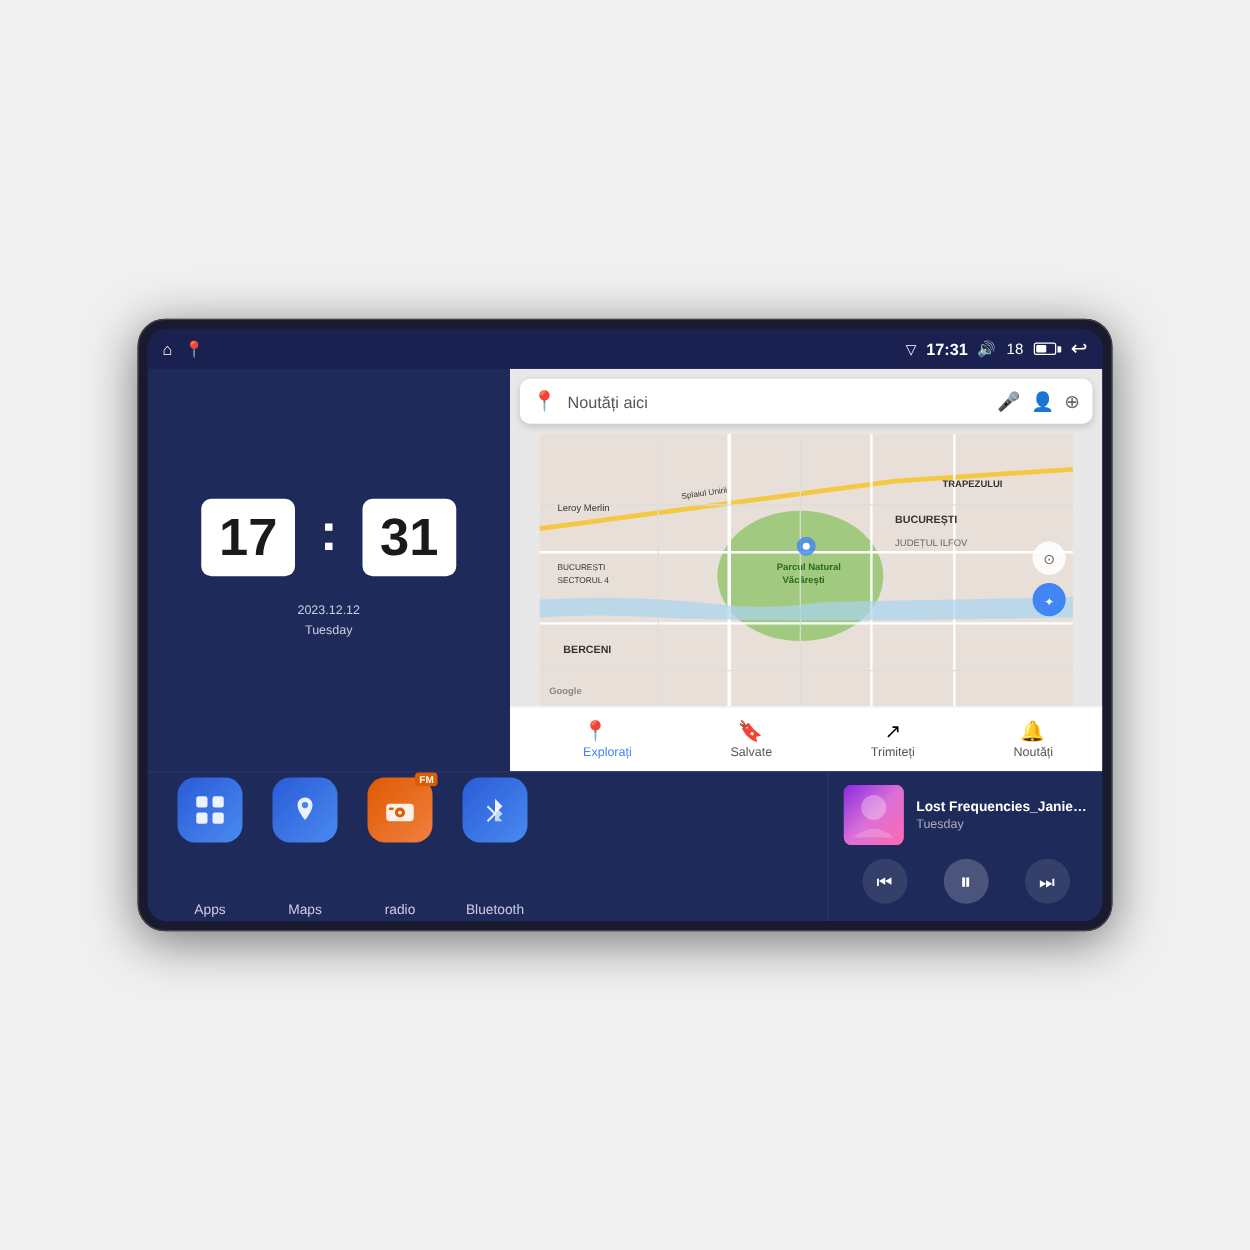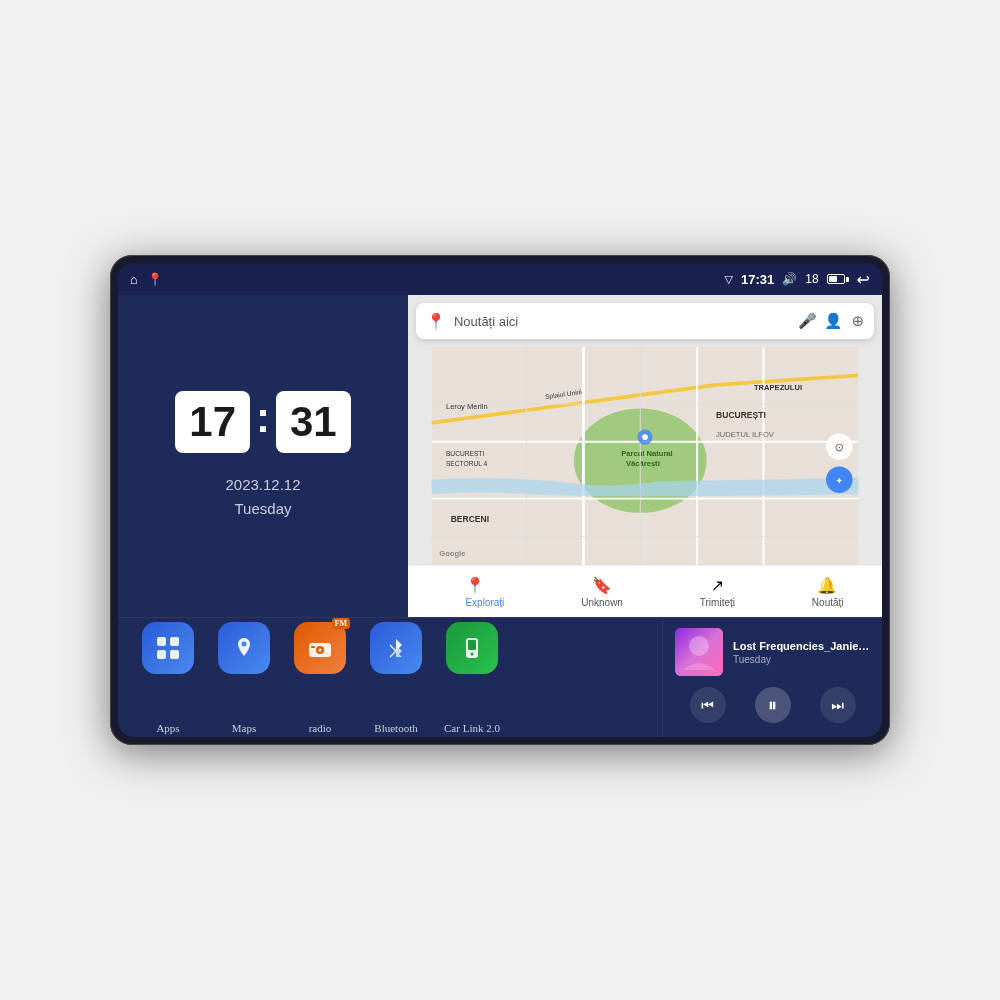--- a/index.html
+++ b/index.html
@@ -83,21 +83,21 @@
       flex-direction: column;
       align-items: center;
       justify-content: center;
       padding: 20px;
       flex-shrink: 0;
     }
 
     .clock-display {
       display: flex;
       align-items: center;
-      gap: 6px;
+      gap: 20px;
       margin-bottom: 20px;
     }
 
     .clock-digit-block {
       background: #fff;
       border-radius: 8px;
       padding: 10px 14px;
       font-size: 42px;
       font-weight: bold;
       color: #1a1a1a;
@@ -109,21 +109,21 @@
     .clock-separator {
       font-size: 42px;
       font-weight: bold;
       color: #fff;
       margin-bottom: 8px;
     }
 
     .clock-date {
       text-align: center;
       color: #ccd;
-      font-size: 15px;
+      font-size: 10px;
       line-height: 1.6;
     }
 
     
     .map-panel {
       flex: 1;
       background: #e8e8e8;
       position: relative;
       overflow: hidden;
     }
@@ -236,21 +236,20 @@
       gap: 16px;
     }
 
     .app-icon {
       display: flex;
       flex-direction: column;
       align-items: center;
       gap: 24px;
       cursor: pointer;
       min-width: 60px;
-      font-family: Liberation Serif, serif;
     }
 
     .app-icon-img {
       width: 52px;
       height: 52px;
       border-radius: 14px;
       display: flex;
       align-items: center;
       justify-content: center;
       font-size: 24px;
@@ -485,21 +484,21 @@
             </svg>
           </div>
 
           <div class="map-bottom-nav">
             <div class="map-nav-item active">
               <span class="nav-icon">📍</span>
               <span class="nav-label">Explorați</span>
             </div>
             <div class="map-nav-item">
               <span class="nav-icon">🔖</span>
-              <span class="nav-label">Unknown</span>
+              <span class="nav-label">Salvate</span>
             </div>
             <div class="map-nav-item">
               <span class="nav-icon">↗</span>
               <span class="nav-label">Trimiteți</span>
             </div>
             <div class="map-nav-item">
               <span class="nav-icon">🔔</span>
               <span class="nav-label">Noutăți</span>
             </div>
           </div>
@@ -551,30 +550,20 @@
               <svg width="28" height="28" viewBox="0 0 28 28" fill="none" xmlns="http://www.w3.org/2000/svg">
                 <path d="M14 5L20 11L14 17L14 5Z" fill="white" opacity="0.9"></path>
                 <path d="M14 17L20 23L14 23L14 11L20 17L14 23Z" fill="white" opacity="0.7"></path>
                 <path d="M8 11L14 17" stroke="white" stroke-width="1.5" opacity="0.9"></path>
                 <path d="M8 23L14 17" stroke="white" stroke-width="1.5" opacity="0.9"></path>
               </svg>
             </div>
             <span class="app-icon-label">Bluetooth</span>
           </div>
 
-          <div class="app-icon">
-            <div class="app-icon-img icon-carlink">
-              <svg width="28" height="28" viewBox="0 0 28 28" fill="none" xmlns="http://www.w3.org/2000/svg">
-                <rect x="8" y="4" width="12" height="20" rx="3" fill="white" opacity="0.9"></rect>
-                <rect x="10" y="6" width="8" height="10" rx="1" fill="#1a9a3a"></rect>
-                <circle cx="14" cy="20" r="1.5" fill="#1a9a3a"></circle>
-              </svg>
-            </div>
-            <span class="app-icon-label">Car Link 2.0</span>
-          </div>
 
         </div>
 
         <div class="music-area">
           <div class="music-top">
             <div class="album-art">
               <div class="album-art-inner">
                 <svg width="48" height="48" viewBox="0 0 48 48" xmlns="http://www.w3.org/2000/svg">
                   <defs>
                     <linearGradient id="albumGrad" x1="0%" y1="0%" x2="100%" y2="100%">

